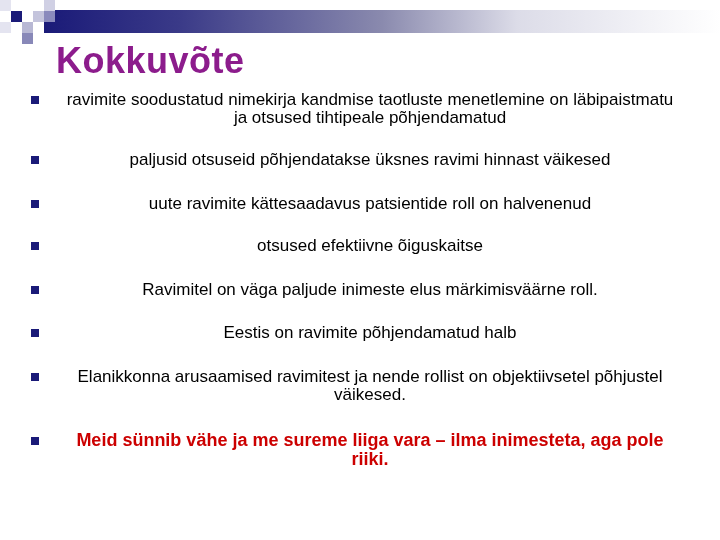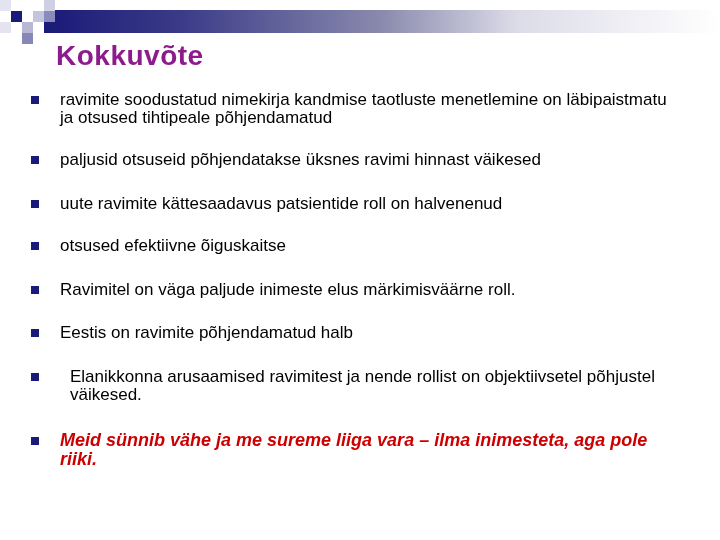--- a/index.html
+++ b/index.html
@@ -1,25 +1,25 @@
 <!DOCTYPE html>
 <html><head>
 <meta charset="utf-8">
 <style>
   html, body { margin:0; padding:0; }
   body { width:720px; height:540px; background:#ffffff; position:relative; overflow:hidden; font-family:"Liberation Sans", sans-serif; }
   .bar { position:absolute; left:44px; top:10px; width:676px; height:23px;
          background:linear-gradient(to right, #1a1a78 0%, #3a3a88 20%, #8a8aae 50%, #dcdce8 70%, #ffffff 100%); }
   .sq { position:absolute; width:11px; height:11px; }
-  .title { position:absolute; left:56px; top:40px; font-size:28px; font-weight:bold; color:#8c1c8c; letter-spacing:0.5px; }
+  .title { position:absolute; left:56px; top:40px; font-size:36px; font-weight:bold; color:#8c1c8c; letter-spacing:0.5px; }
   .list { position:absolute; left:0; top:0; }
   .item { position:absolute; left:0; width:720px; }
   .bullet { position:absolute; left:31px; width:8px; height:8px; background:#1a1a78; }
-  .text { position:absolute; left:60px; width:620px; font-size:17px; line-height:18px; color:#000; }
-  .text.red { color:#cc0000; font-weight:bold; font-size:18px; line-height:19px;font-style:italic; }
+  .text { position:absolute; left:60px; width:620px; font-size:17px; line-height:18px; color:#000;text-align:center; }
+  .text.red { color:#cc0000; font-weight:bold; font-size:18px; line-height:19px; }
 </style>
 </head>
 <body>
 
 <div class="bar"></div>
 <div class="sq" style="left:0;top:0;background:#e4e4f0;"></div>
 <div class="sq" style="left:11px;top:11px;background:#1a1a78;"></div>
 <div class="sq" style="left:0;top:22px;background:#e4e4f0;"></div>
 <div class="sq" style="left:22px;top:22px;background:#b8b8d4;"></div>
 <div class="sq" style="left:33px;top:11px;background:#c4c4dc;"></div>

